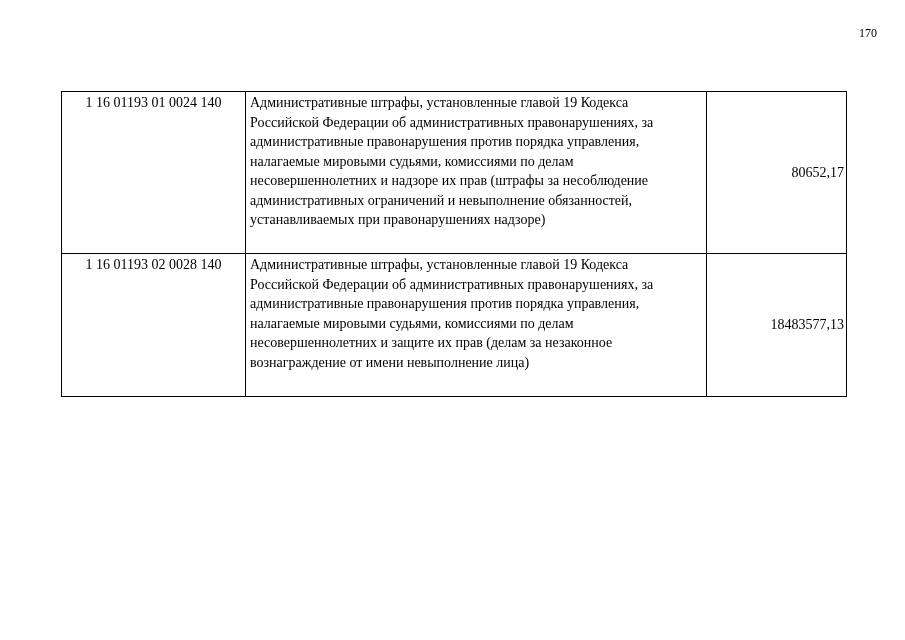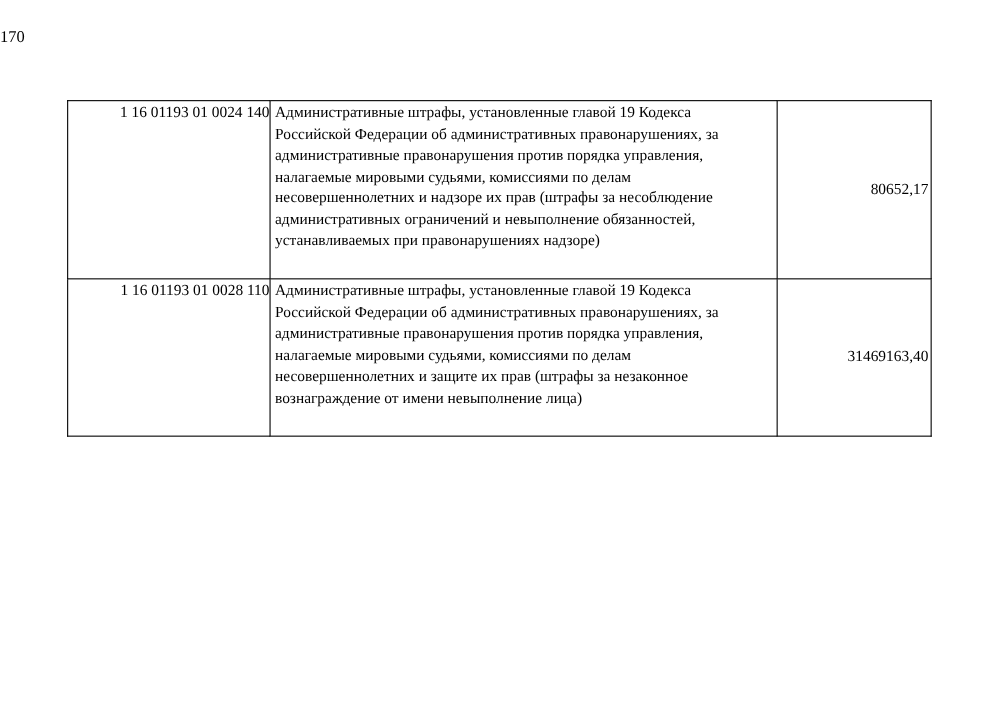--- a/index.html
+++ b/index.html
@@ -3,31 +3,31 @@
 <meta charset="utf-8">
 <style>
   html, body { margin: 0; padding: 0; background: #ffffff; }
   body {
     width: 905px; height: 640px; position: relative; overflow: hidden;
     font-family: "Liberation Serif", "DejaVu Serif", serif;
     color: #000;
   }
   .page-number {
     position: absolute; left: 0; width: 877px; top: 26px;
-    text-align: left; font-size: 15px;
+    text-align: right; font-size: 12px;
   }
   table.budget {
     position: absolute; left: 61px; top: 91px;
     border-collapse: collapse;
     font-size: 14px; line-height: 19.5px;
   }
   table.budget td {
     border: 1.3px solid #000; vertical-align: top; padding: 0;
   }
-  td.code { width: 183px; text-align: right; padding-top: 1px !important; margin-top: 32px; }
+  td.code { width: 183px; text-align: center; padding-top: 1px !important; margin-top: 32px; }
   td.desc { width: 452px; padding: 1px 4px 0 4px !important; margin-top: 16px; }
   td.amount { width: 137px; text-align: right; vertical-align: middle !important; padding-right: 2px !important; }
   tr.r1 td { height: 160px; }
   tr.r2 td { height: 141px; }
 </style>
 </head>
 <body>
 
 <div class="page-number">170</div>
 
@@ -40,25 +40,25 @@
       <div>Российской Федерации об административных правонарушениях, за</div>
       <div>административные правонарушения против порядка управления,</div>
       <div>налагаемые мировыми судьями, комиссиями по делам</div>
       <div>несовершеннолетних и надзоре их прав (штрафы за несоблюдение</div>
       <div>административных ограничений и невыполнение обязанностей,</div>
       <div>устанавливаемых при правонарушениях надзоре)</div>
     </td>
     <td class="amount">80652,17</td>
   </tr>
   <tr class="r2">
-    <td class="code">1 16 01193 01 0028 110</td>
+    <td class="code">1 16 01193 02 0028 140</td>
     <td class="desc">
       <div>Административные штрафы, установленные главой 19 Кодекса</div>
       <div>Российской Федерации об административных правонарушениях, за</div>
       <div>административные правонарушения против порядка управления,</div>
       <div>налагаемые мировыми судьями, комиссиями по делам</div>
-      <div>несовершеннолетних и защите их прав (штрафы за незаконное</div>
+      <div>несовершеннолетних и защите их прав (делам за незаконное</div>
       <div>вознаграждение от имени невыполнение лица)</div>
     </td>
-    <td class="amount">31469163,40</td>
+    <td class="amount">18483577,13</td>
   </tr>
 </tbody>
   </table>
 
 </body></html>

